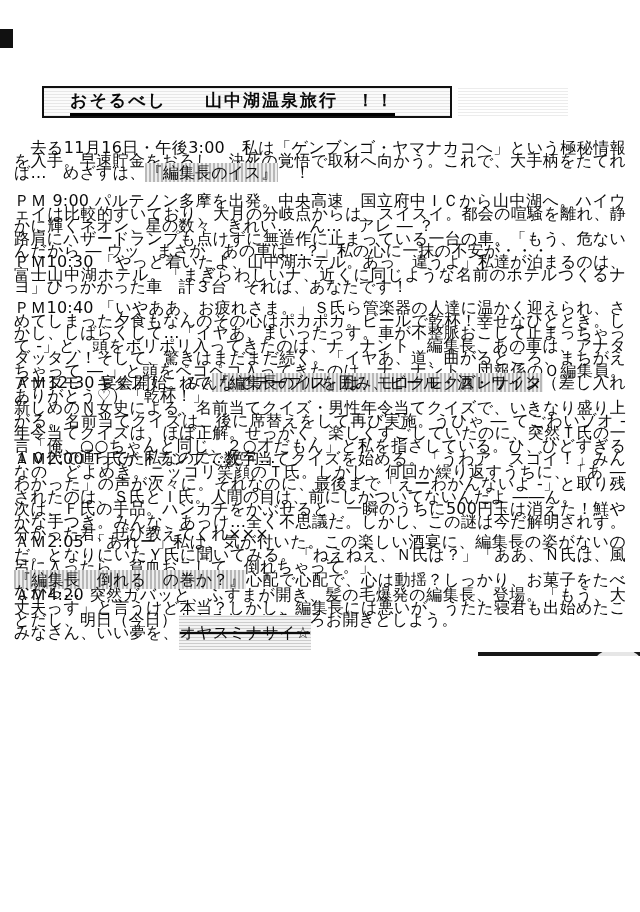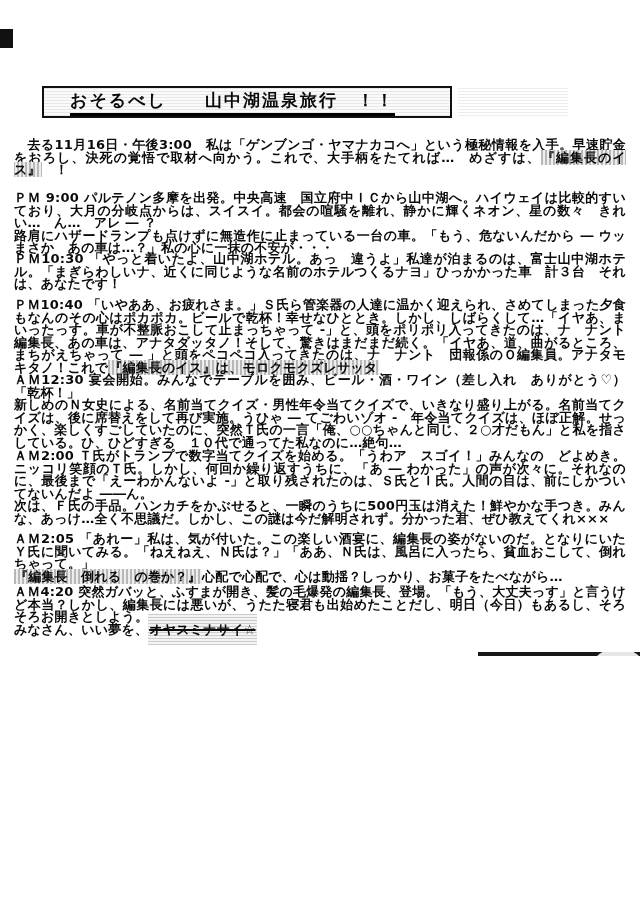--- a/index.html
+++ b/index.html
@@ -17,21 +17,21 @@
   .title-text{
     font-size:17px;font-weight:700;letter-spacing:2px;margin-left:26px;
     border-bottom:3px solid #000;padding-bottom:1px;white-space:nowrap;
   }
   .title-noise{
     position:absolute;left:458px;top:88px;width:110px;height:28px;
     background:repeating-linear-gradient(0deg,#ececec 0 1px,#ffffff 1px 3px);
   }
   .para{
     position:absolute;left:14px;width:612px;
-    font-size:13px;line-height:12.5px;font-weight:700;letter-spacing:0.2px;
+    font-size:16px;line-height:12.5px;font-weight:400;letter-spacing:0.2px;
     white-space:pre-wrap;text-align:justify;
   }
   .hl{
     background:repeating-linear-gradient(90deg,#b8b8b8 0 2px,#eeeeee 2px 4px);
     padding:0 1px;
   }
   .struck{
     text-decoration:line-through;text-decoration-thickness:2px;
     background:repeating-linear-gradient(0deg,#cccccc 0 1px,#f3f3f3 1px 3px);
     padding:8px 1px;

